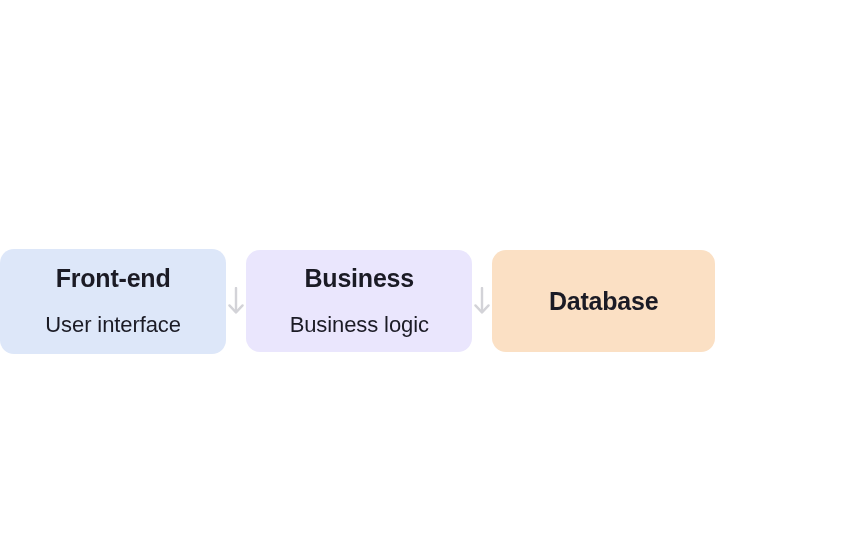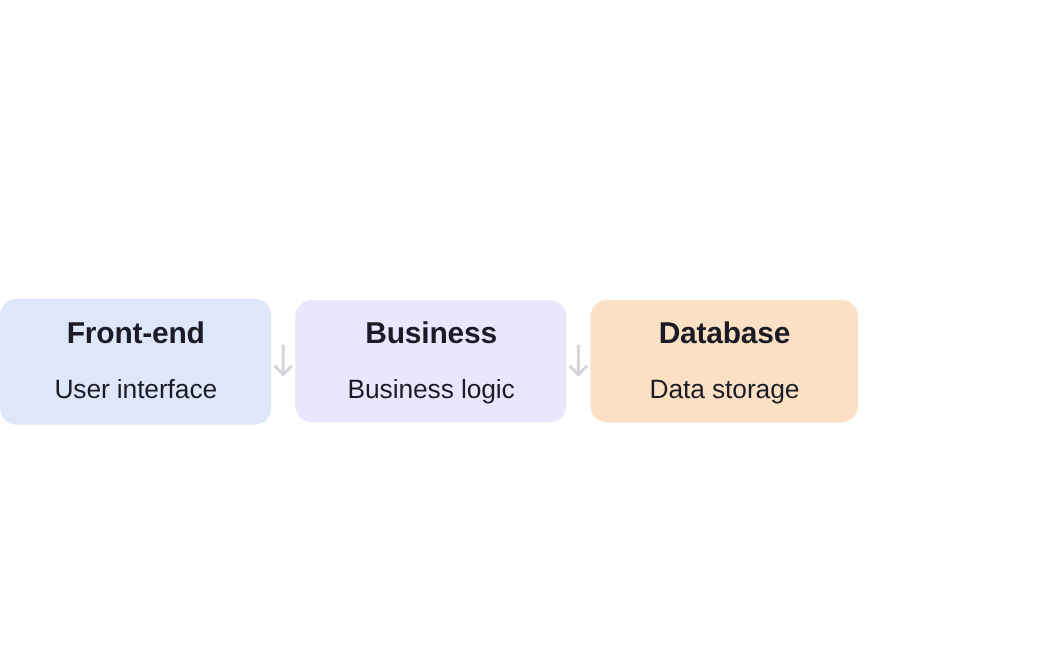--- a/index.html
+++ b/index.html
@@ -111,16 +111,15 @@
     <span>
       <svg width="20" height="28" viewBox="0 0 20 28" aria-hidden="true">
         <path d="M10 1 L10 25" stroke="#d3d3d8" stroke-width="2.4" stroke-linecap="round" fill="none"></path>
         <path d="M3.4 18.4 L10 25.4 L16.6 18.4" stroke="#d3d3d8" stroke-width="2.4" stroke-linecap="round" stroke-linejoin="round" fill="none"></path>
       </svg>
     </span>
   </div>
 
   <div class="node node-database">
     <div class="node-title">Database</div>
-    <div class="node-subtitle">Data storage</div>
   </div>
 
 </div>
 
 </body></html>

